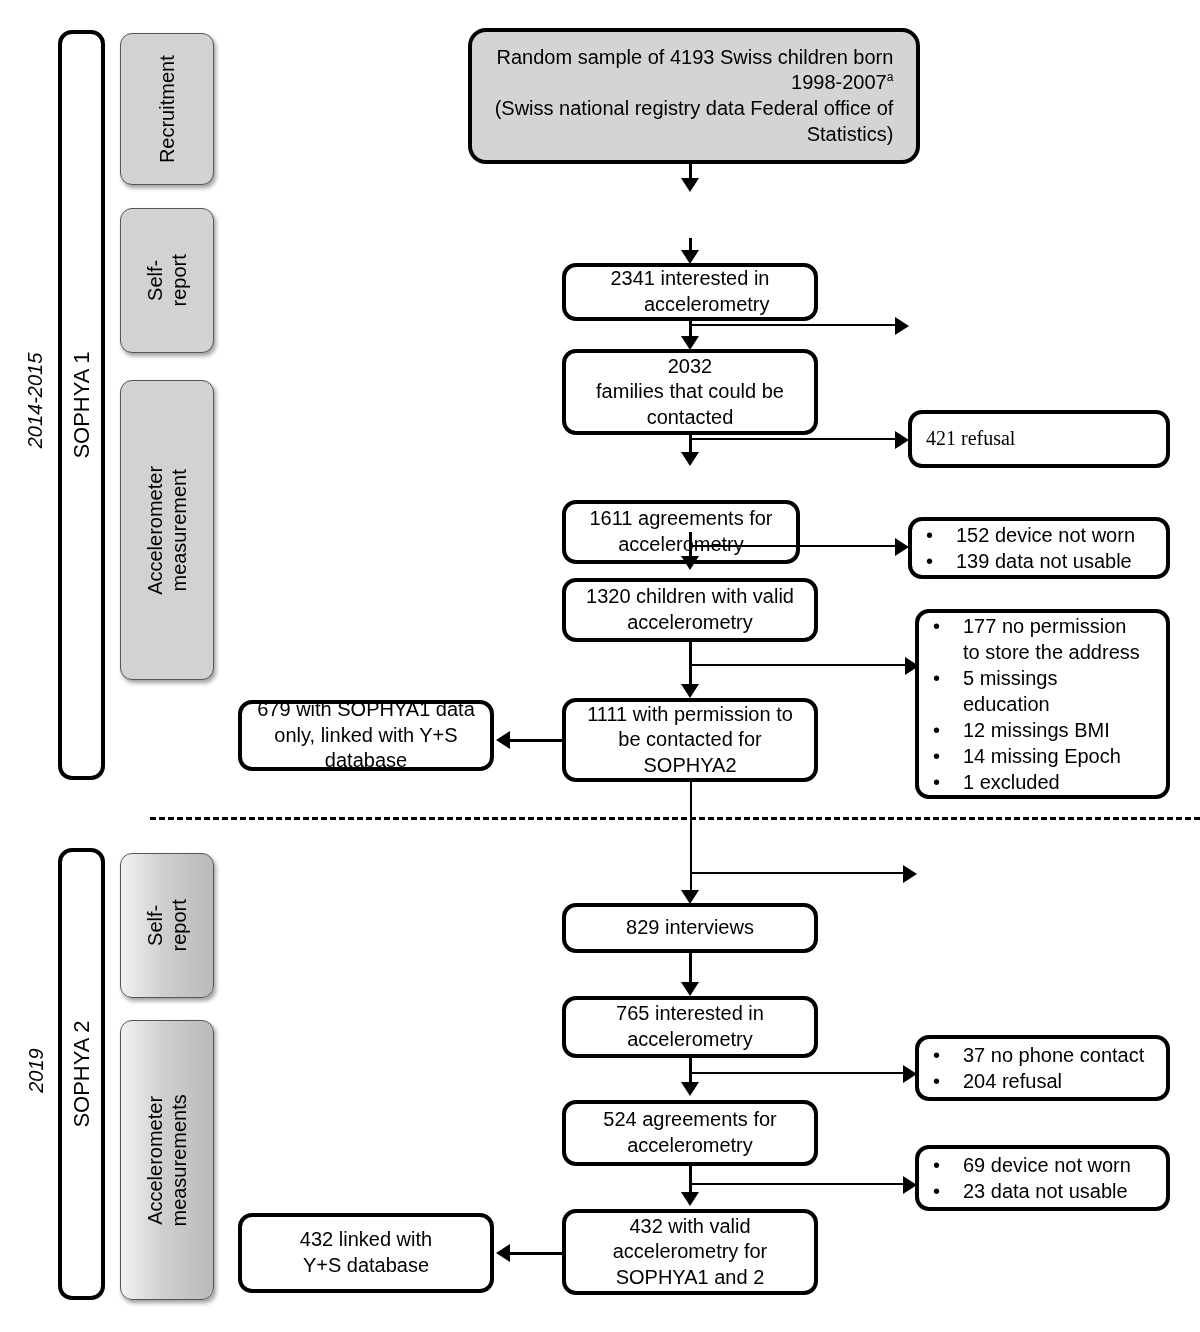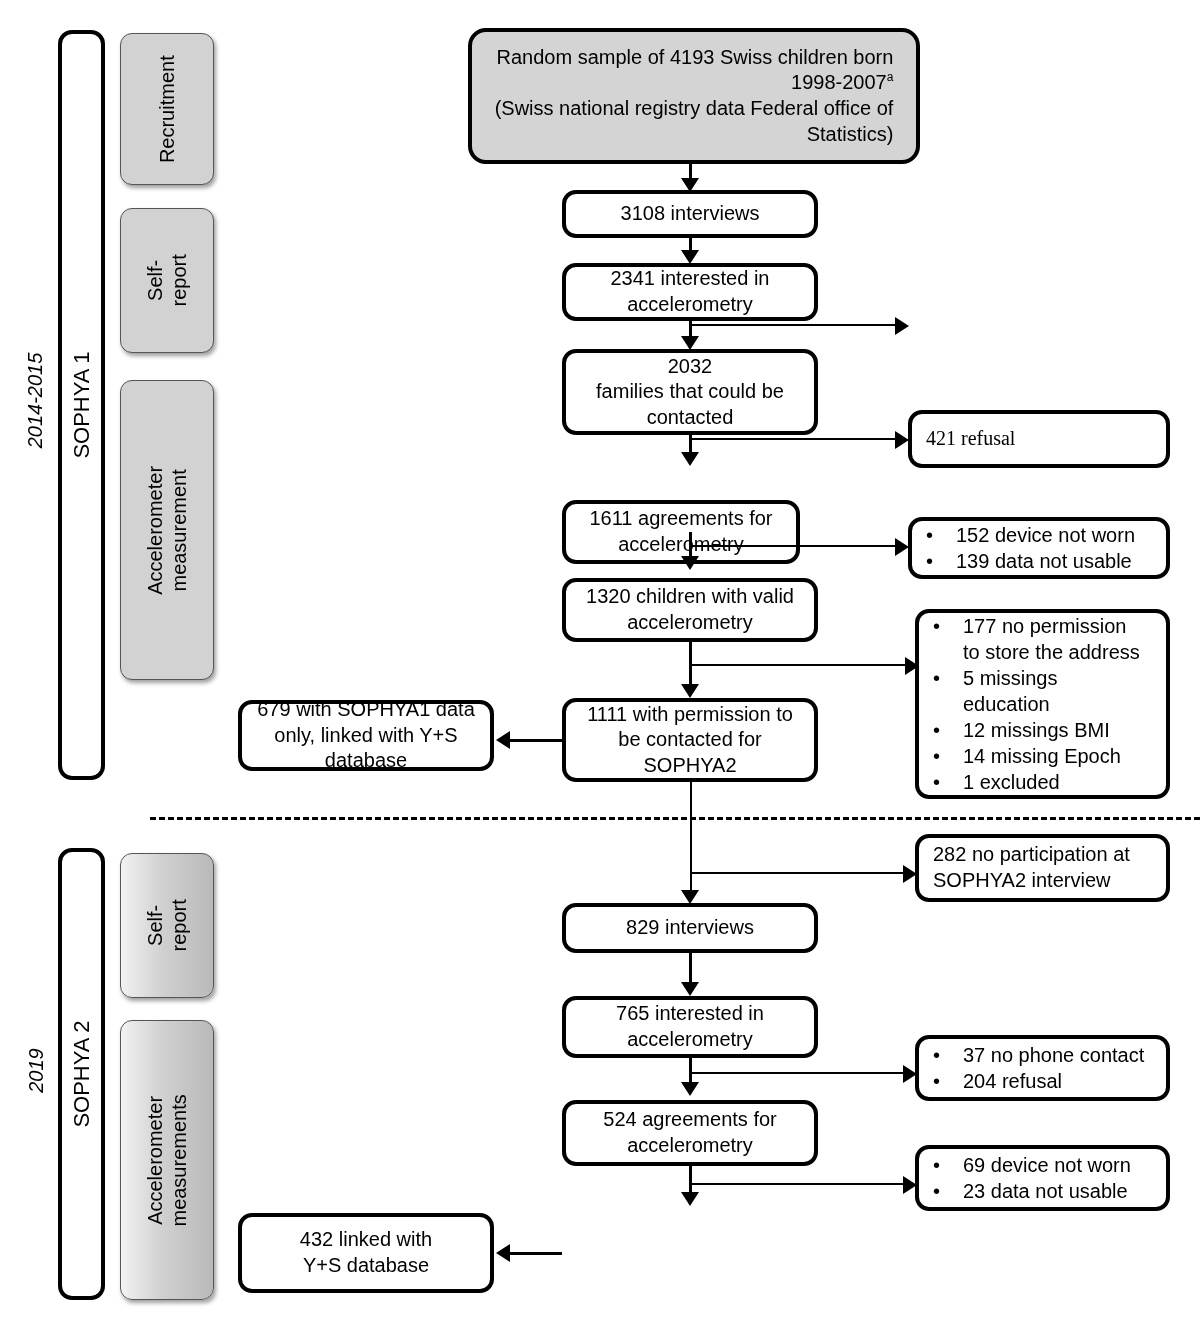--- a/index.html
+++ b/index.html
@@ -213,28 +213,25 @@
   <div class="fbox shaded" style="left:468px; top:28px; width:452px; height:136px; border-radius:18px;text-align:right;">
     <span><span>Random sample of 4193 Swiss children born
 1998-2007</span><span class="sup">a</span><span>
 (Swiss national registry data Federal office of
 Statistics)</span></span>
   </div>
 
   <div class="vline" style="left:689px; top:164px; height:16px;"></div>
   <div class="arrow-down" style="left:681px; top:178px;"></div>
 
-  <div class="fbox" style="left:562px; top:190px; width:256px; height:48px;">
-    <span>3108 interviews</span>
-  </div>
 
   <div class="vline" style="left:689px; top:238px; height:14px;"></div>
   <div class="arrow-down" style="left:681px; top:250px;"></div>
 
-  <div class="fbox" style="left:562px; top:263px; width:256px; height:58px;">
+  <div class="fbox" style="left:562px; top:263px; width:256px; height:58px;text-align:right;">
     <span>2341 interested in
 accelerometry</span>
   </div>
 
   <div class="vline" style="left:689px; top:321px; height:19px;"></div>
   <div class="arrow-down" style="left:681px; top:336px;"></div>
   <div class="hline thin" style="left:689px; top:324px; width:206px;"></div>
   <div class="arrow-right" style="left:895px; top:317px;"></div>
 
 
@@ -321,24 +318,20 @@
 database</span>
   </div>
   <div class="hline" style="left:510px; top:739px; width:52px;"></div>
   <div class="arrow-left" style="left:496px; top:731px;"></div>
 
   <div class="vline thin" style="left:690px; top:782px; height:119px;"></div>
   <div class="arrow-down" style="left:681px; top:890px;"></div>
   <div class="hline thin" style="left:690px; top:872px; width:215px;"></div>
   <div class="arrow-right" style="left:903px; top:865px;"></div>
 
-  <div class="fbox left-align" style="left:915px; top:834px; width:255px; height:68px;">
-    <span>282 no participation at
-SOPHYA2 interview</span>
-  </div>
 
   <div class="fbox" style="left:562px; top:903px; width:256px; height:50px;">
     <span>829 interviews</span>
   </div>
 
   <div class="vline" style="left:689px; top:953px; height:33px;"></div>
   <div class="arrow-down" style="left:681px; top:982px;"></div>
 
   <div class="fbox" style="left:562px; top:996px; width:256px; height:62px;">
     <span>765 interested in
@@ -375,20 +368,25 @@
     <div class="bullet-row">
       <span class="bullet-dot">•</span>
       <span class="bullet-text">69 device not worn</span>
     </div>
     <div class="bullet-row">
       <span class="bullet-dot">•</span>
       <span class="bullet-text">23 data not usable</span>
     </div>
   </div>
 
+  <div class="fbox" style="left:562px; top:1209px; width:256px; height:86px;">
+    <span>432 with valid
+accelerometry for
+SOPHYA1 and 2</span>
+  </div>
 
   <div class="fbox" style="left:238px; top:1213px; width:256px; height:80px;">
     <span>432 linked with
 Y+S database</span>
   </div>
   <div class="hline" style="left:510px; top:1252px; width:52px;"></div>
   <div class="arrow-left" style="left:496px; top:1244px;"></div>
 
 </div>
 

